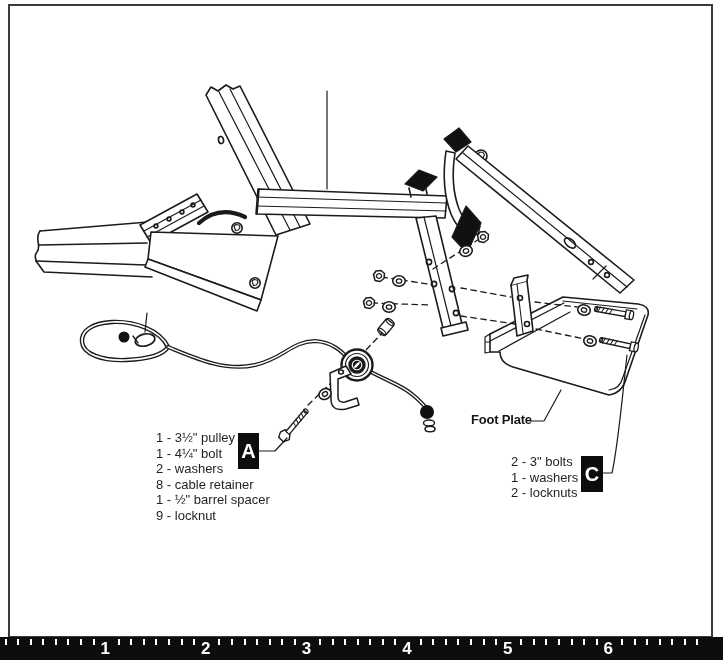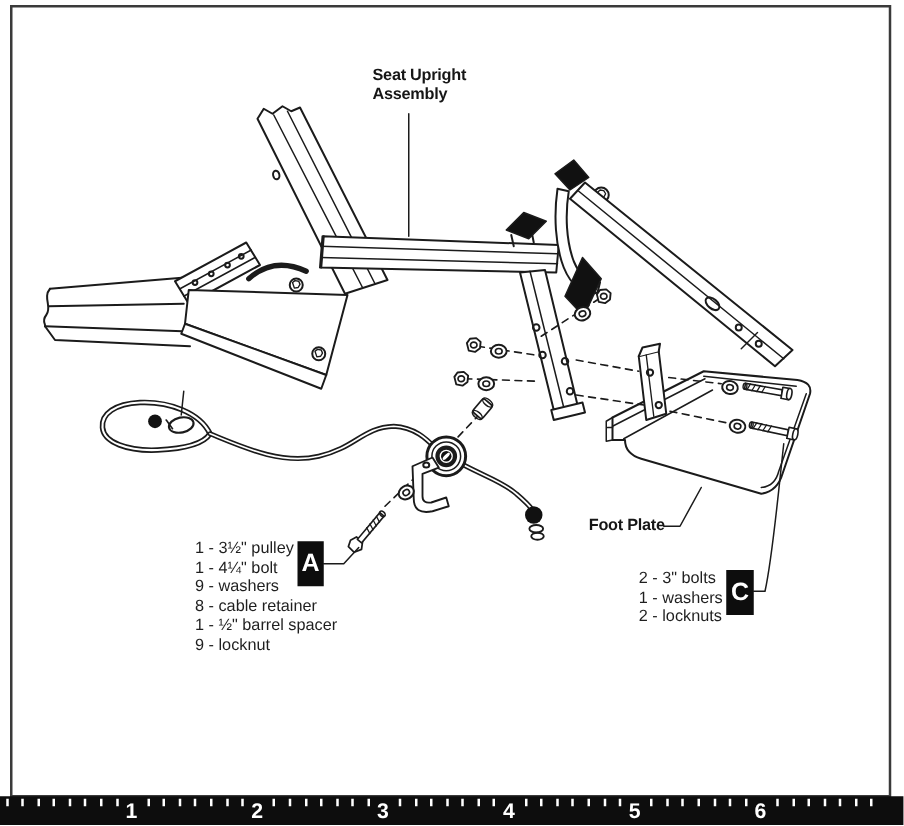--- a/index.html
+++ b/index.html
@@ -222,30 +222,26 @@
       <g stroke-width="1.2">
         <path d="M327,91 L327,189"></path>
         <path d="M147,313 L145,332"></path>
         <path d="M531,421 L544,421 L561,390"></path>
         <path d="M259,451 L275,451 L287,438"></path>
         <path d="M603,473 L612,473 C618,446 622,400 627,355"></path>
       </g>
     </g>
   </svg>
 
-  <div class="lbl" style="left:298px;top:52px;">
-    <div>Seat Upright</div>
-    <div>Assembly</div>
-  </div>
   <div class="lbl" style="left:471px;top:412px;">Foot Plate</div>
 
   <div class="plist" style="left:156px;top:430px;">
       <div>1 - 3½" pulley</div>
       <div>1 - 4¼" bolt</div>
-      <div>9 - washers</div>
+      <div>2 - washers</div>
       <div>8 - cable retainer</div>
       <div>1 - ½" barrel spacer</div>
       <div>9 - locknut</div>
     </div>
   <div class="plist" style="left:511px;top:454px;">
       <div>2 - 3" bolts</div>
       <div>1 - washers</div>
       <div>2 - locknuts</div>
     </div>
 

